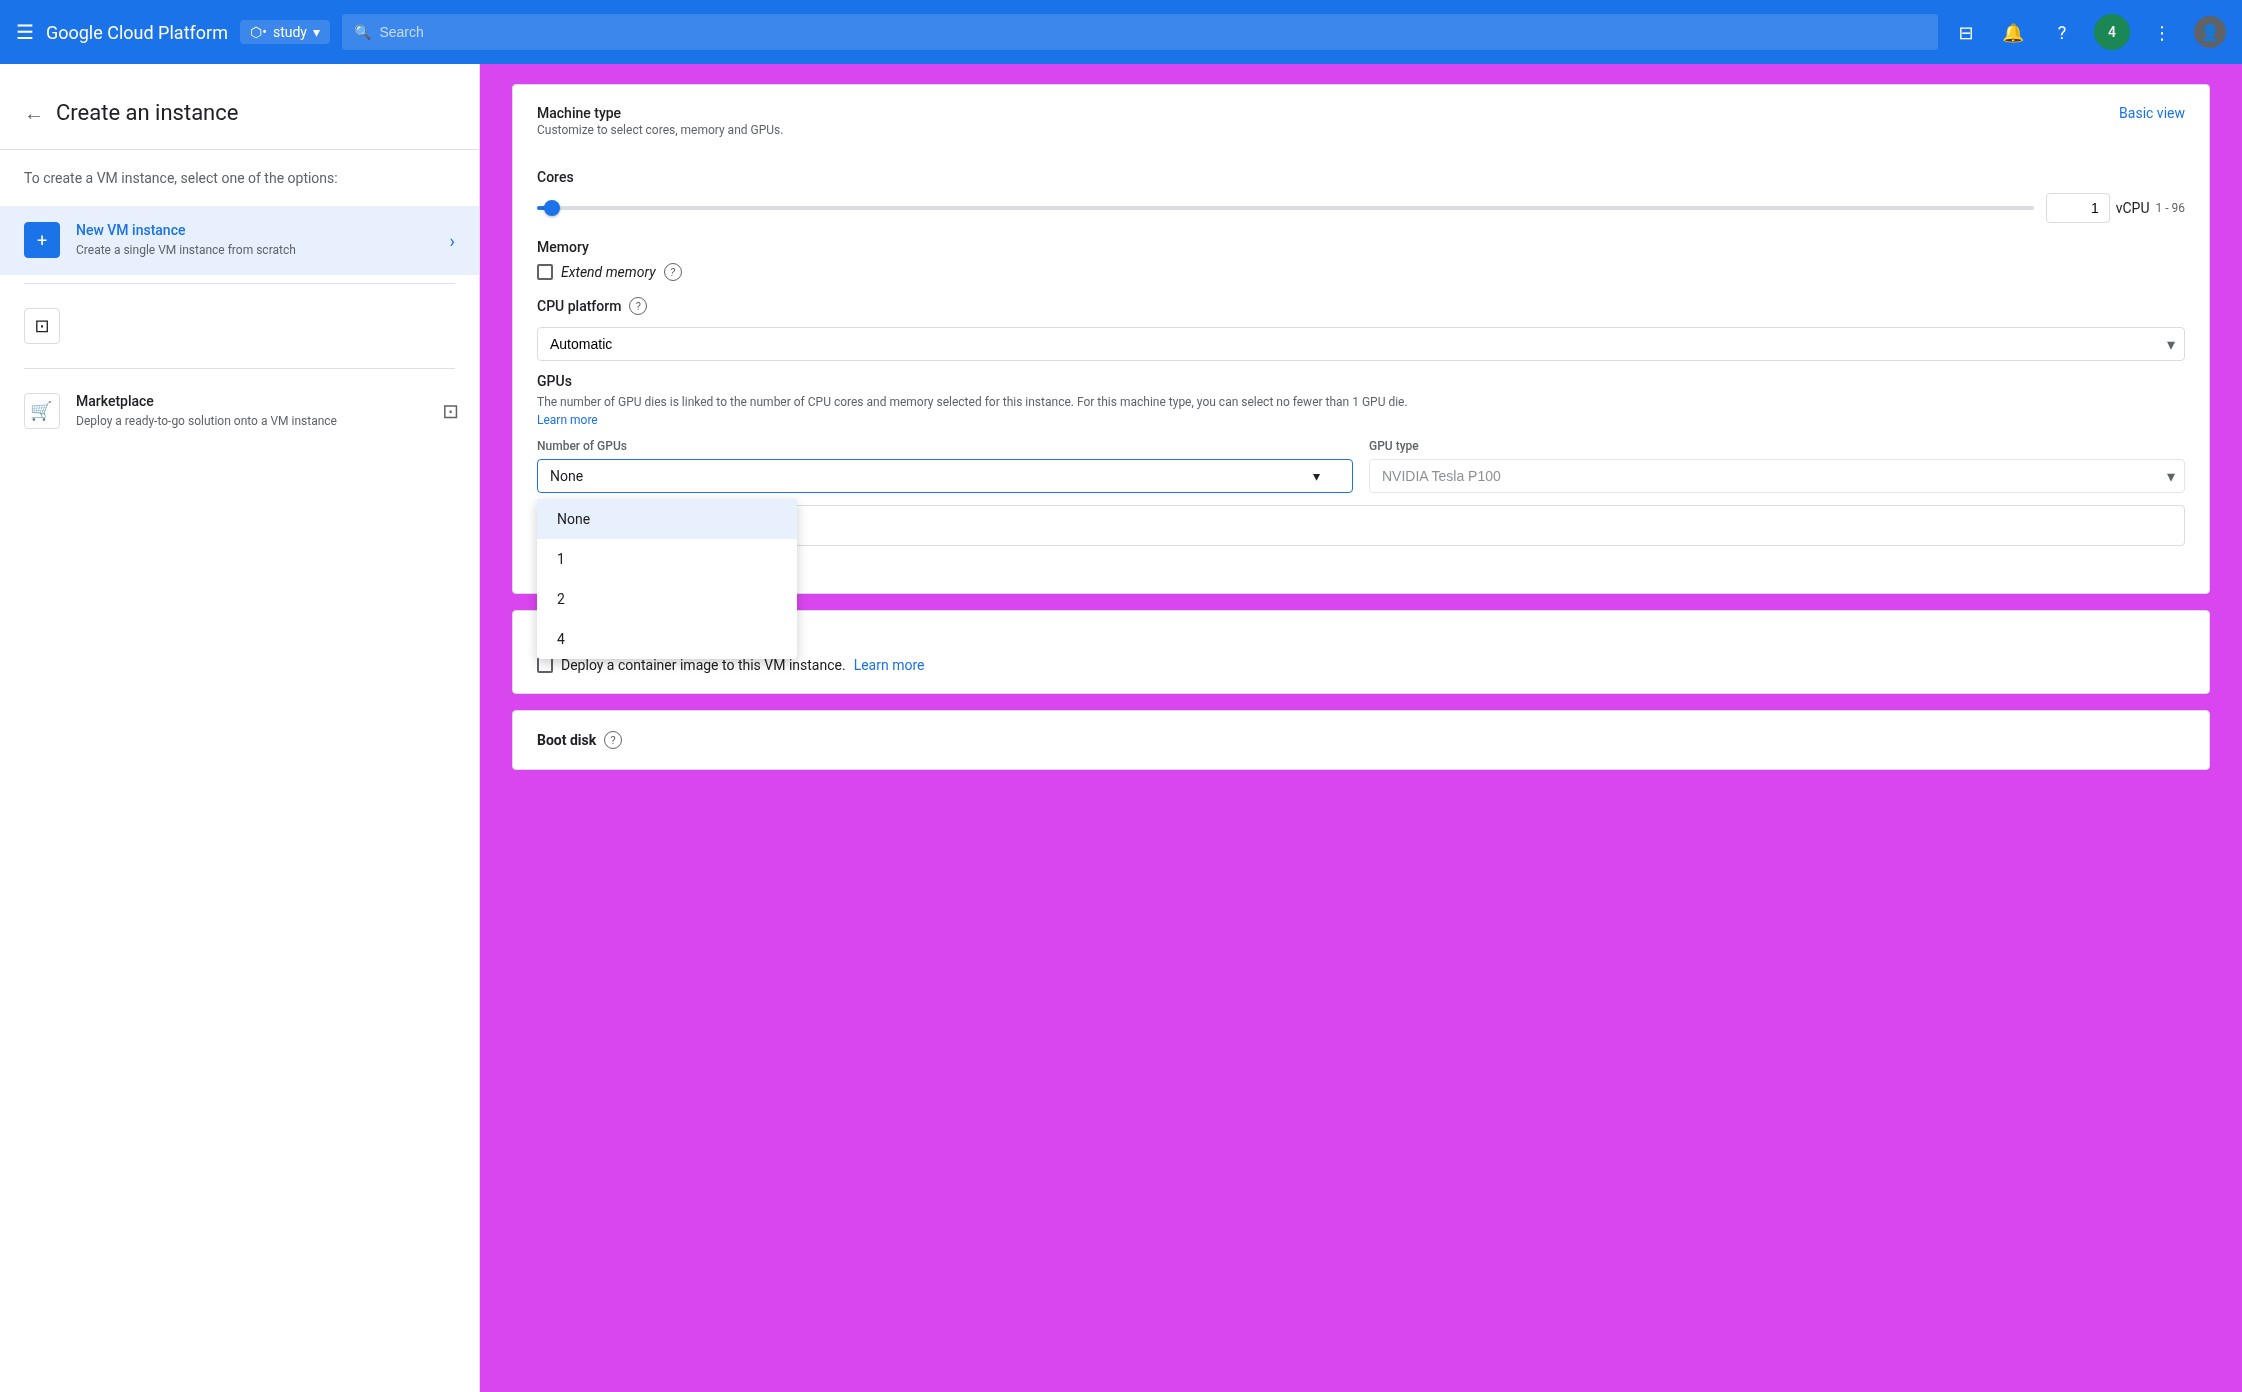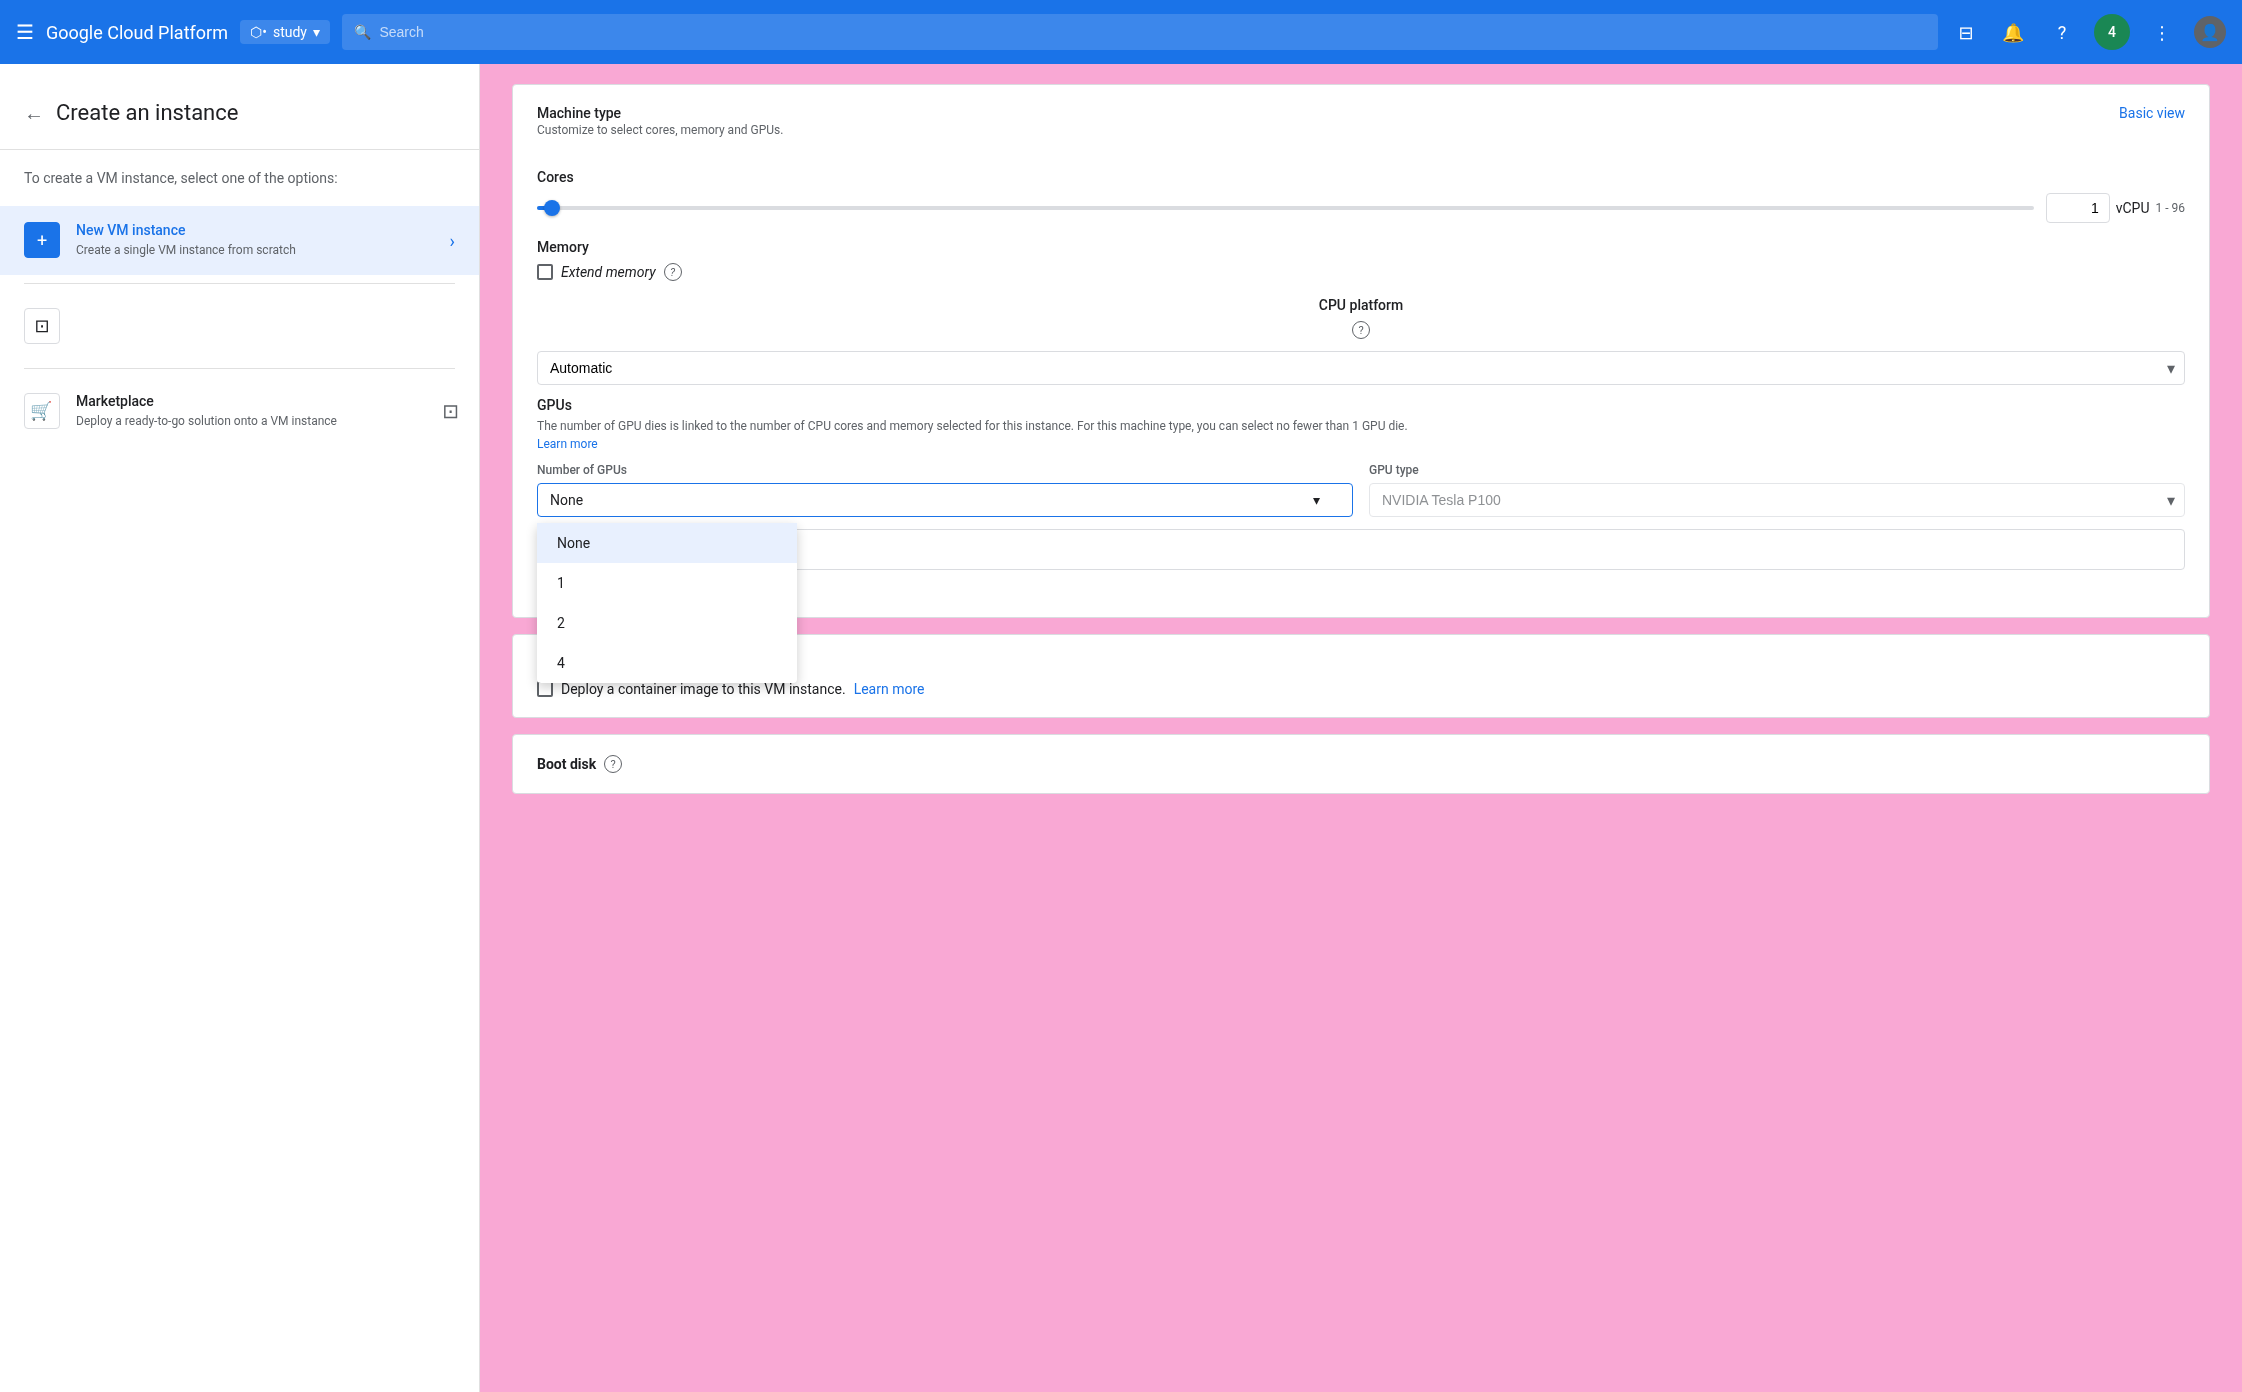--- a/index.html
+++ b/index.html
@@ -56,21 +56,21 @@
     .sidebar-item.active .item-icon { background: #1a73e8; border-color: #1a73e8; color: #fff; }
     .sidebar-item .item-content { flex: 1; }
     .sidebar-item .item-title { font-size: 14px; font-weight: 500; color: #1a73e8; }
     .sidebar-item.inactive .item-title { color: #202124; }
     .sidebar-item .item-desc { font-size: 12px; color: #5f6368; margin-top: 4px; line-height: 1.4; }
     .sidebar-item .chevron { font-size: 18px; color: #5f6368; align-self: center; }
     .sidebar-item.active .chevron { color: #1a73e8; }
     .sidebar-divider { border: none; border-top: 1px solid #e0e0e0; margin: 8px 24px; }
 
     
-    .main-content { flex: 1; padding: 20px 32px; background: #f9a8d4; }
+    .main-content { flex: 1; padding: 20px 32px; background: #d946ef; }
 
     .section-card {
       background: #fff; border-radius: 4px; border: 1px solid #dadce0;
       padding: 20px 24px; margin-bottom: 16px;
     }
 
     .section-label { font-size: 14px; font-weight: 500; color: #202124; margin-bottom: 2px; }
     .section-sublabel { font-size: 12px; color: #5f6368; margin-bottom: 16px; }
 
     .machine-type-header { display: flex; justify-content: space-between; align-items: flex-start; margin-bottom: 16px; }
@@ -97,21 +97,21 @@
     .slider-unit { font-size: 14px; color: #202124; }
     .slider-range { font-size: 12px; color: #5f6368; white-space: nowrap; }
 
     .field-label { font-size: 14px; font-weight: 500; color: #202124; margin-bottom: 8px; margin-top: 16px; }
 
     .extend-memory-row { display: flex; align-items: center; gap: 8px; margin-top: 8px; font-style: italic; }
     .checkbox-custom { width: 16px; height: 16px; border: 2px solid #5f6368; border-radius: 2px; cursor: pointer; }
     .extend-label { font-size: 14px; color: #202124; }
     .help-icon { width: 18px; height: 18px; border-radius: 50%; border: 1px solid #5f6368; display: inline-flex; align-items: center; justify-content: center; font-size: 11px; color: #5f6368; cursor: pointer; }
 
-    .cpu-platform-row { display: flex; align-items: center; gap: 8px; margin-top: 16px; margin-bottom: 12px; flex-direction: column; }
+    .cpu-platform-row { display: flex; align-items: center; gap: 8px; margin-top: 16px; margin-bottom: 12px; }
     .select-wrapper { position: relative; }
     .select-wrapper select { width: 100%; border: 1px solid #dadce0; border-radius: 4px; padding: 8px 32px 8px 12px; font-size: 14px; appearance: none; background: #fff; cursor: pointer; outline: none; }
     .select-arrow { position: absolute; right: 10px; top: 50%; transform: translateY(-50%); color: #5f6368; font-size: 16px; pointer-events: none; }
 
     
     .gpus-section { margin-top: 12px; }
     .gpus-title { font-size: 14px; font-weight: 500; color: #202124; }
     .gpus-desc { font-size: 12px; color: #5f6368; margin-top: 4px; line-height: 1.5; }
     .learn-more { color: #1a73e8; cursor: pointer; font-size: 12px; }
 

